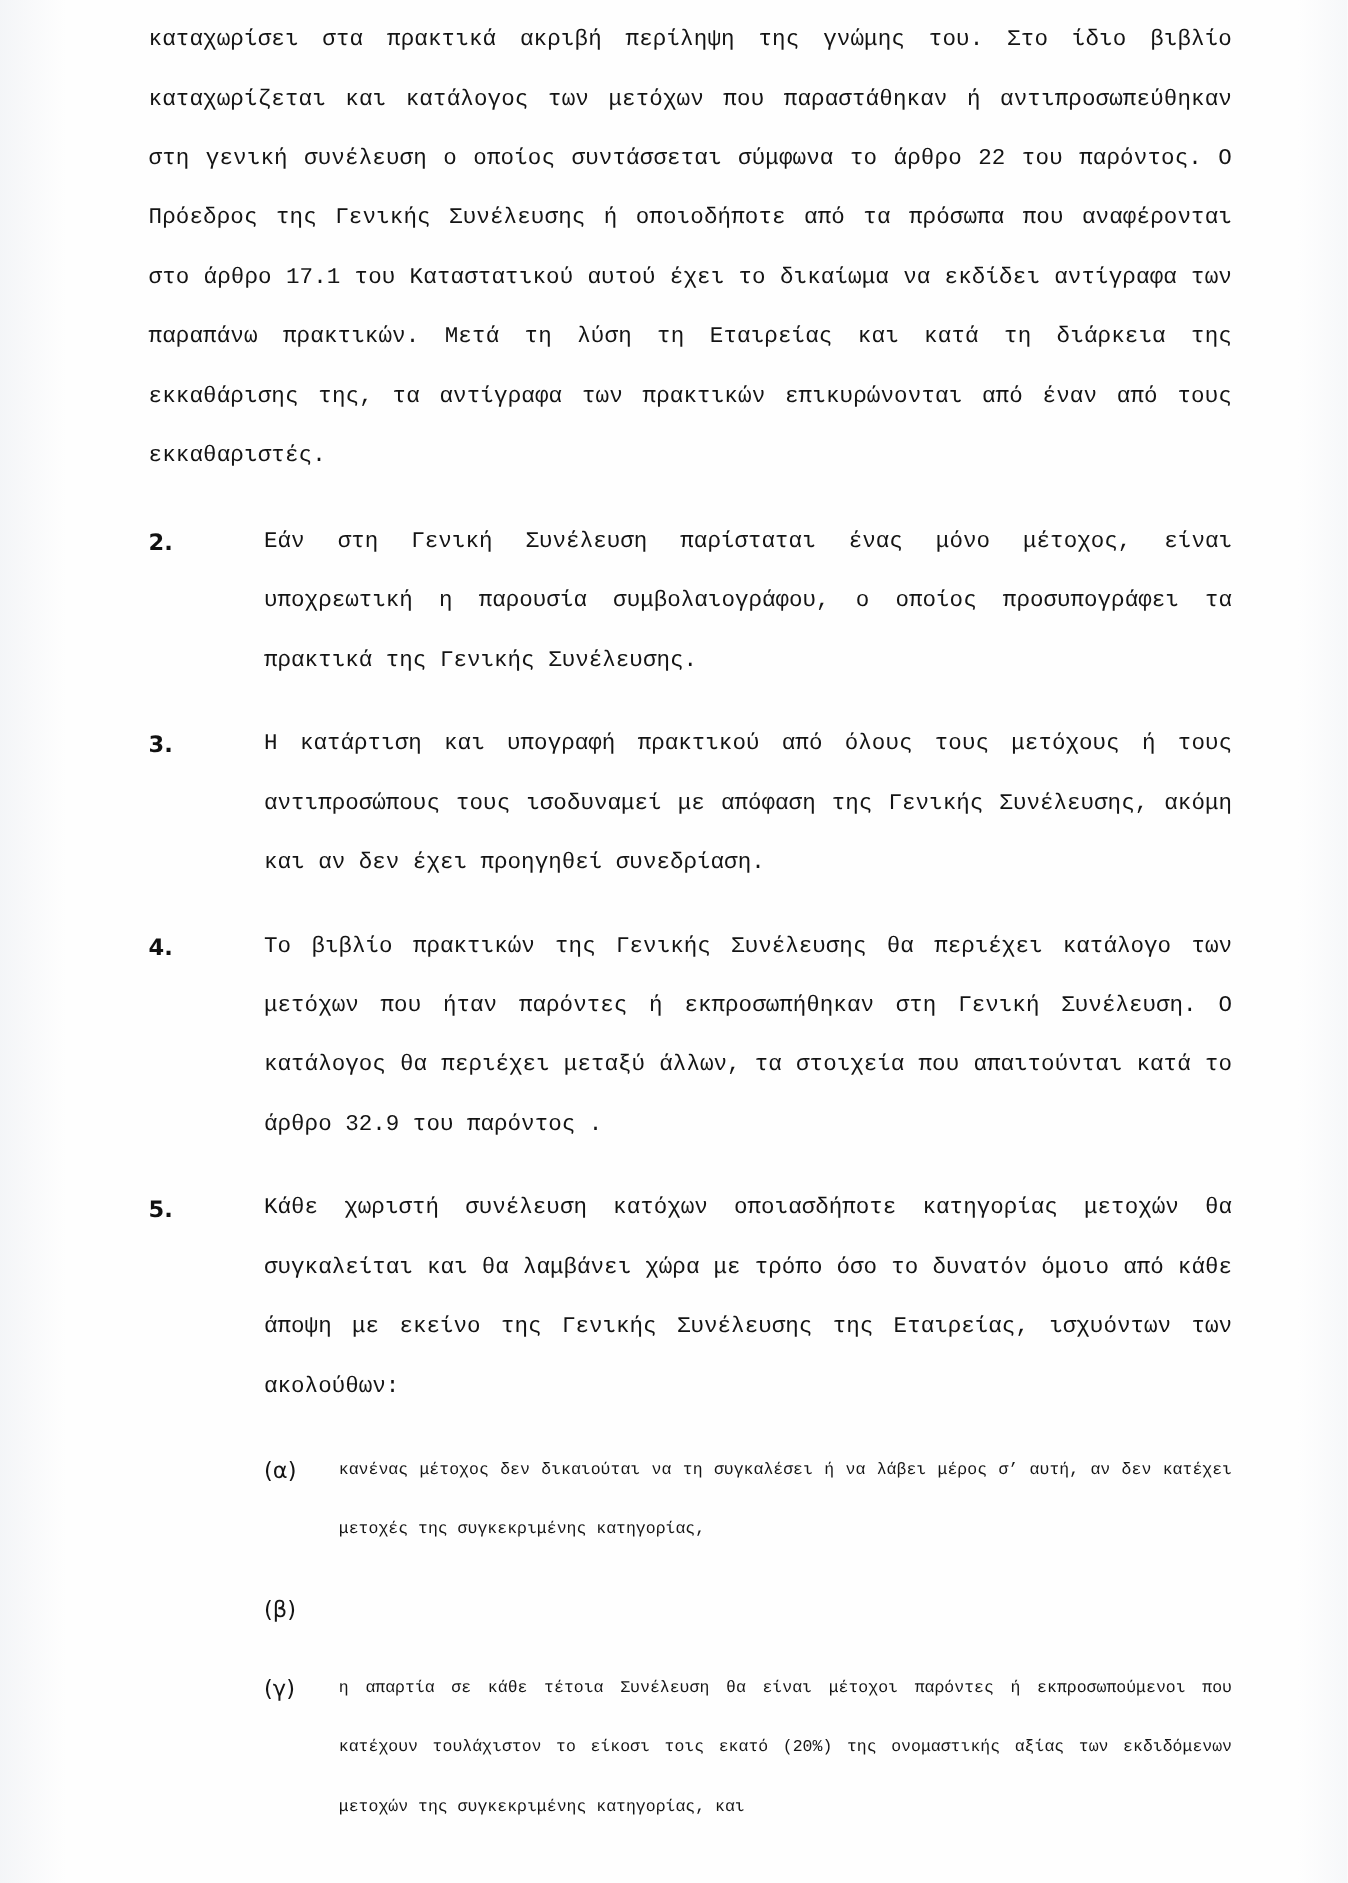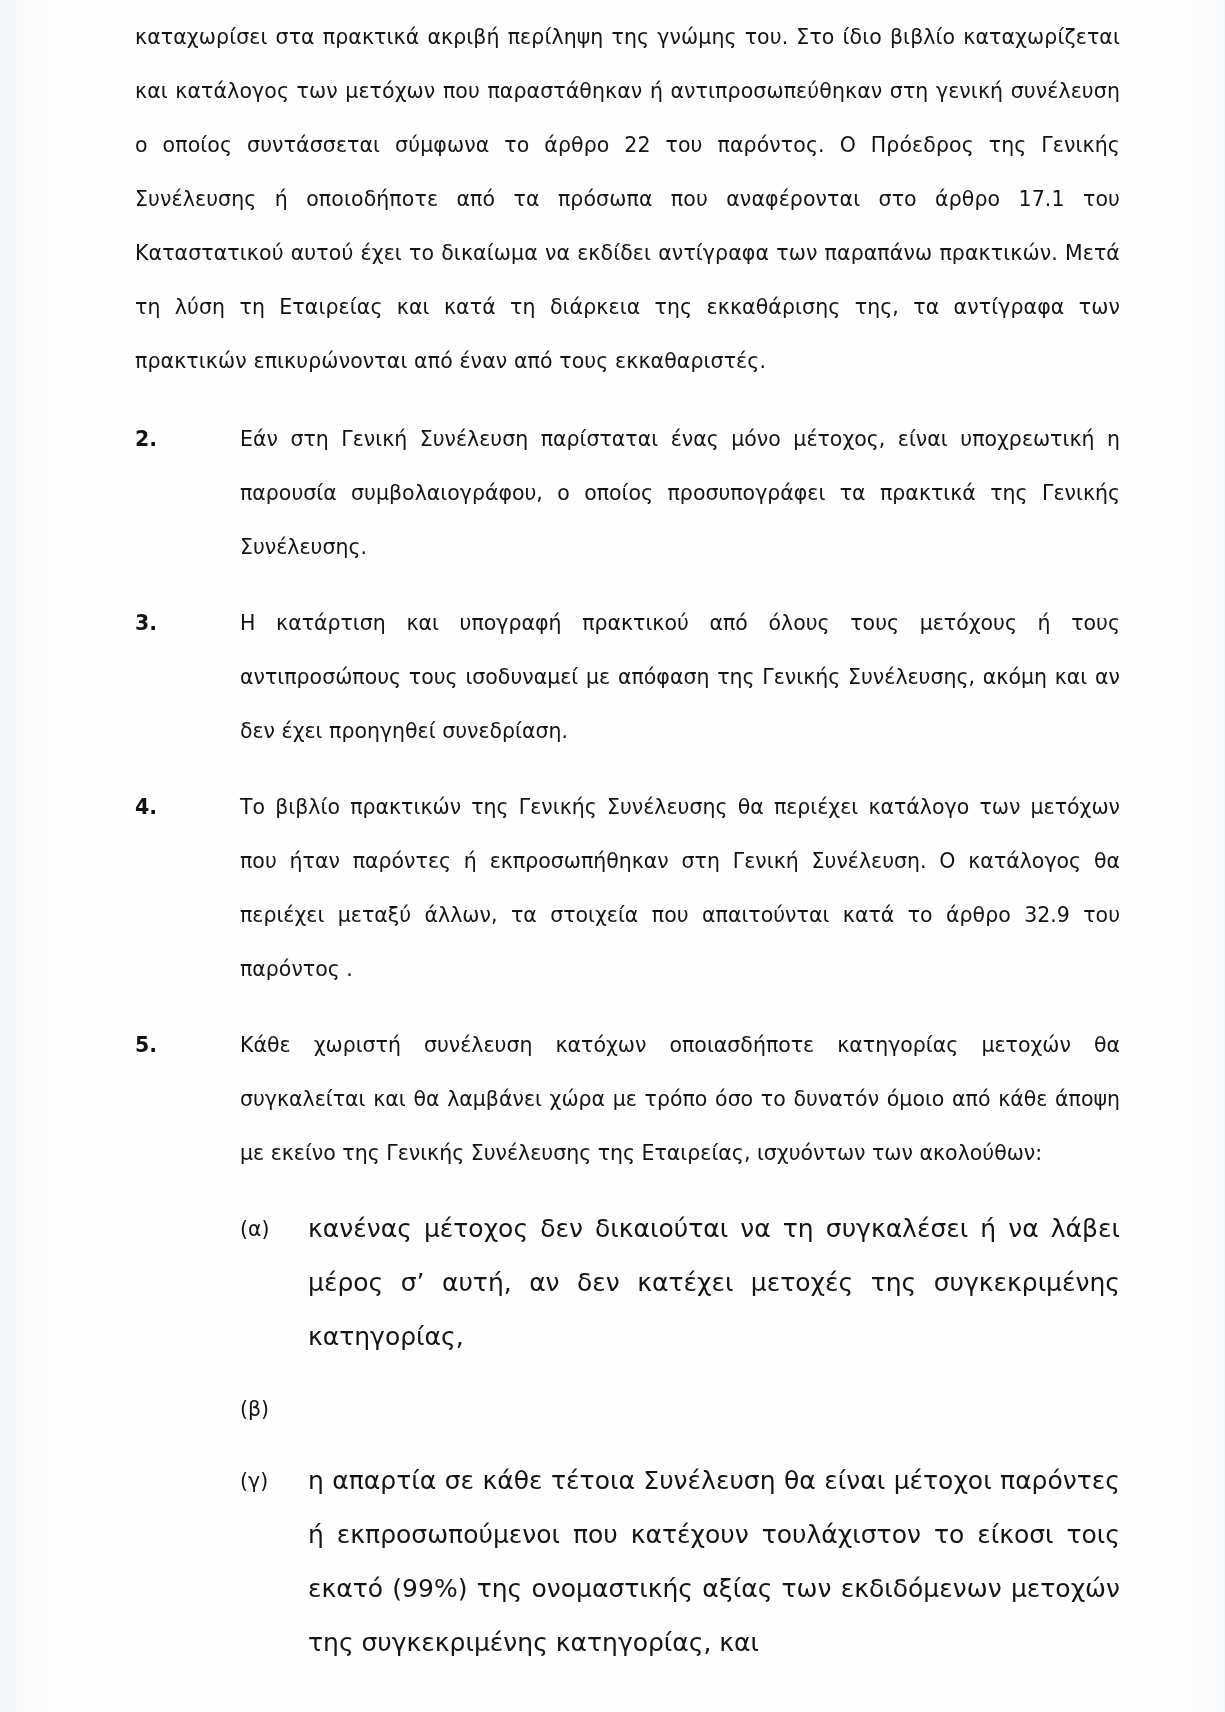--- a/index.html
+++ b/index.html
@@ -75,27 +75,27 @@
   .sub .marker {
     flex: 0 0 auto;
     width: 68px;
     font-size: 20.5px;
     line-height: 54px;
     color: #141414;
   }
   .sub .body {
     flex: 1 1 auto;
     text-align: justify;
-    font-size: 25px;
+    font-size: 15px;
     line-height: 54px;
     color: #141414;
   }
   .spacer-sm { height: 10px; }
   
-  .body, .plain { text-justify: inter-word; }
+  .body, .plain { text-justify: inter-word; font-family: Liberation Mono, monospace; }
 </style>
 </head>
 <body>
 
 <div class="page">
 
   <p class="para plain">καταχωρίσει στα πρακτικά ακριβή περίληψη της γνώμης του. Στο ίδιο βιβλίο καταχωρίζεται και κατάλογος των μετόχων που παραστάθηκαν ή αντιπροσωπεύθηκαν στη γενική συνέλευση ο οποίος συντάσσεται σύμφωνα το άρθρο 22 του παρόντος. Ο Πρόεδρος της Γενικής Συνέλευσης ή οποιοδήποτε από τα πρόσωπα που αναφέρονται στο άρθρο 17.1 του Καταστατικού αυτού έχει το δικαίωμα να εκδίδει αντίγραφα των παραπάνω πρακτικών. Μετά τη λύση τη Εταιρείας και κατά τη διάρκεια της εκκαθάρισης της, τα αντίγραφα των πρακτικών επικυρώνονται από έναν από τους εκκαθαριστές.</p>
 
   <div class="spacer-sm"></div>
 
@@ -123,16 +123,16 @@
     <div class="marker">(α)</div>
     <div class="body">κανένας μέτοχος δεν δικαιούται να τη συγκαλέσει ή να λάβει μέρος σ’ αυτή, αν δεν κατέχει μετοχές της συγκεκριμένης κατηγορίας,</div>
   </div>
 
   <div class="sub">
     <div class="marker">(β)</div>
   </div>
 
   <div class="sub">
     <div class="marker">(γ)</div>
-    <div class="body">η απαρτία σε κάθε τέτοια Συνέλευση θα είναι μέτοχοι παρόντες ή εκπροσωπούμενοι που κατέχουν τουλάχιστον το είκοσι τοις εκατό (99%) της ονομαστικής αξίας των εκδιδόμενων μετοχών της συγκεκριμένης κατηγορίας, και</div>
+    <div class="body">η απαρτία σε κάθε τέτοια Συνέλευση θα είναι μέτοχοι παρόντες ή εκπροσωπούμενοι που κατέχουν τουλάχιστον το είκοσι τοις εκατό (20%) της ονομαστικής αξίας των εκδιδόμενων μετοχών της συγκεκριμένης κατηγορίας, και</div>
   </div>
 
 </div>
 
 </body></html>

